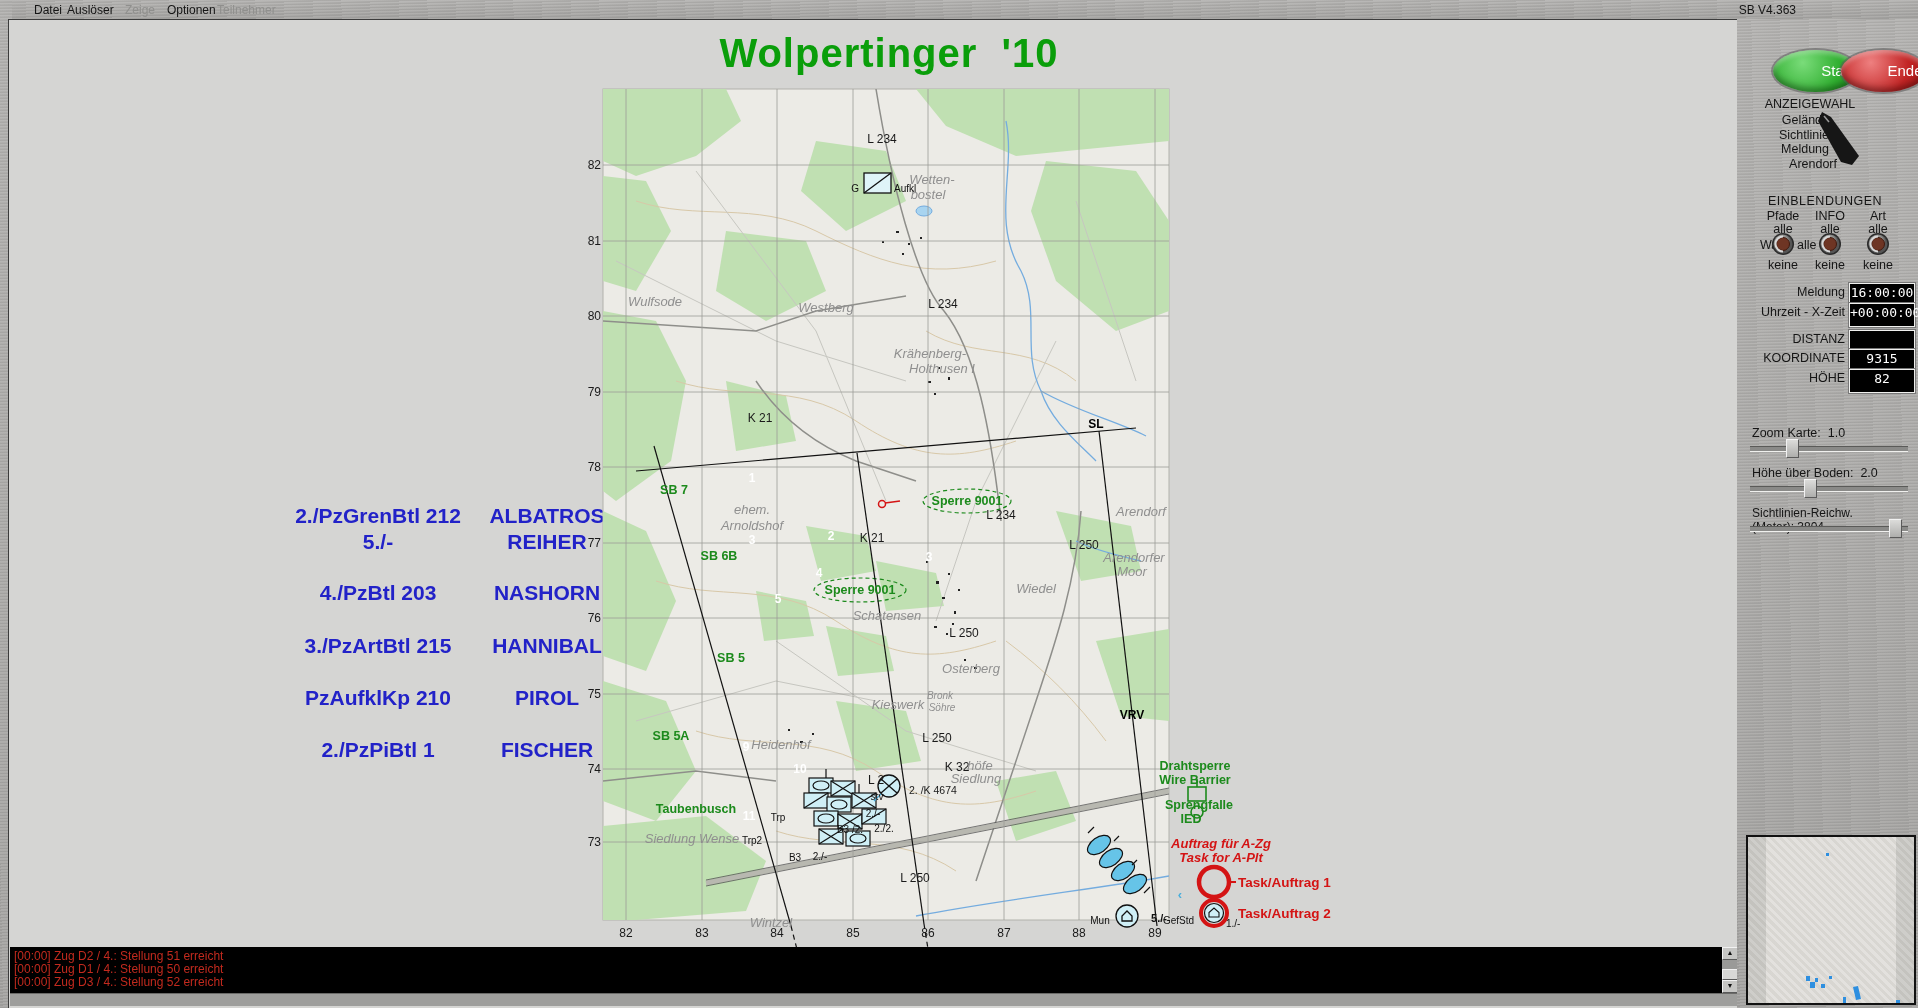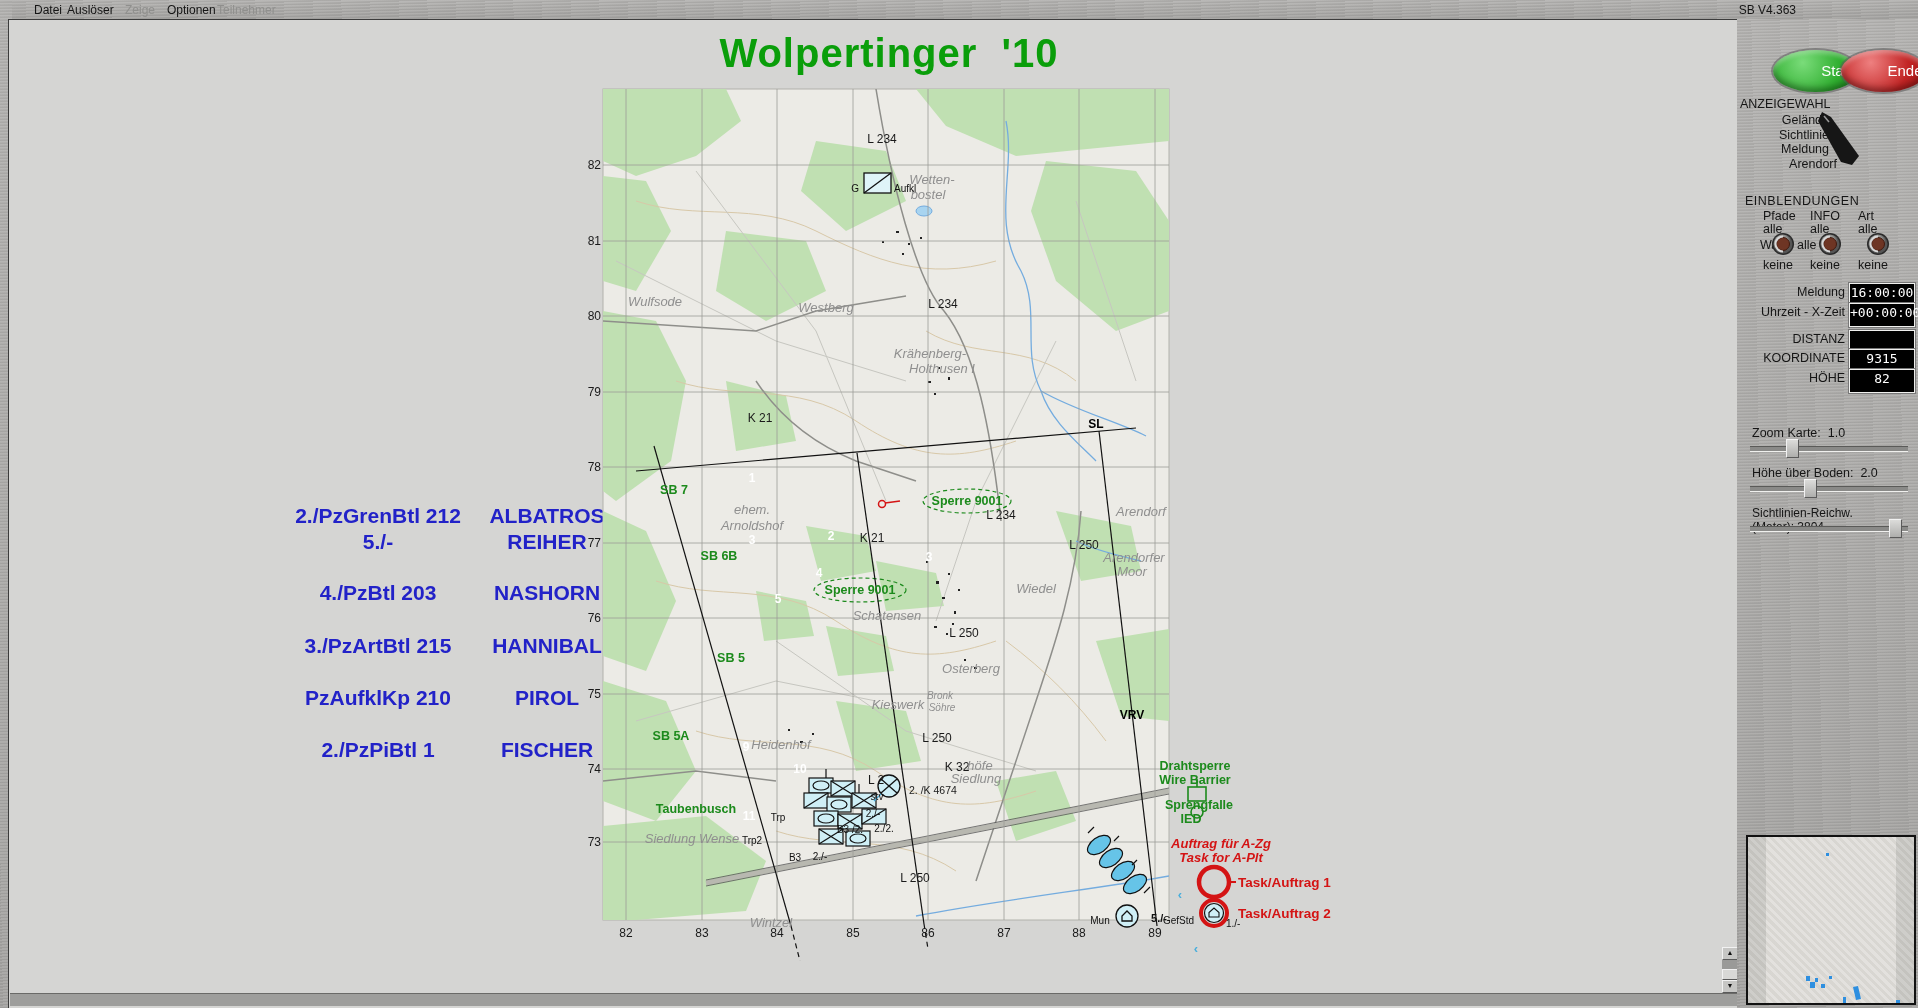--- a/index.html
+++ b/index.html
@@ -56,21 +56,21 @@
   .hbar{position:absolute;left:9px;top:992px;width:1728px;height:12px;background:#9e9e9c;
     border-top:1px solid #6a6a68;}
   
   .panel{position:absolute;left:1737px;top:19px;width:181px;height:989px;}
   .round-btn{position:absolute;width:42px;height:42px;border-radius:50%;
     font-size:15px;color:#fff;text-align:center;line-height:42px;cursor:pointer;
     box-shadow:0 0 0 2px rgba(90,90,90,.55), inset 0 -4px 6px rgba(0,0,0,.35), inset 0 3px 4px rgba(255,255,255,.35);padding-left:43px;}
   .btn-start{left:36px;top:31px;background:radial-gradient(circle at 35% 30%,#7adc7a,#2fae2f 60%,#1e8c1e);}
   .btn-ende{left:104px;top:31px;background:radial-gradient(circle at 35% 30%,#ee8080,#c22424 60%,#9c1414);}
   .p-label{position:absolute;font-size:12.5px;color:#151515;}
-  .p-center{}
+  .p-center{text-align:center;}
   .p-right{text-align:right;padding-left:21px;}
   .lcd{position:absolute;left:112px;width:66px;height:24px;background:#000;
     border:1px solid #f0f0ee;box-shadow:0 0 0 1px #777;
     font-family:"DejaVu Sans Mono",monospace;font-size:13px;color:#fff;
     text-align:center;line-height:18px;box-sizing:border-box;}
   .readout-label{position:absolute;left:0;width:108px;text-align:right;font-size:12.5px;color:#151515;}
   .slider-track{position:absolute;left:13px;width:158px;height:4px;background:#8a8a88;
     border-top:1px solid #5a5a58;border-bottom:1px solid #f0f0ee;}
   .slider-handle{position:absolute;top:-8px;width:13px;height:19px;
     background:linear-gradient(180deg,#dcdcda,#aeaeac);
@@ -420,20 +420,26 @@
           <text x="615" y="742" class="t-green" text-anchor="middle">IED</text>
           <text x="645" y="767" class="t-redi" text-anchor="middle">Auftrag für A-Zg</text>
           <text x="645" y="781" class="t-redi" text-anchor="middle">Task for A-Plt</text>
           <text x="662" y="806" class="t-redb" text-anchor="start">Task/Auftrag 1</text>
           <text x="662" y="837" class="t-redb" text-anchor="start">Task/Auftrag 2</text>
           <text x="604" y="818" class="t-cyan" text-anchor="middle">‹</text>
           <text x="620" y="872" class="t-cyan" text-anchor="middle">‹</text>
         </g>
     </svg>
 
+    <div class="msgbar" style="left:1px;top:927px;">
+      <div class="pad"></div>
+      <div class="msg">[00:00] Zug D2 / 4.: Stellung 51 erreicht</div>
+      <div class="msg">[00:00] Zug D1 / 4.: Stellung 50 erreicht</div>
+      <div class="msg">[00:00] Zug D3 / 4.: Stellung 52 erreicht</div>
+    </div>
     <div class="vscroll" style="left:1713px;top:927px;">
       <div class="sbtn" style="top:0">▲</div>
       <div class="sthumb" style="top:22px"></div>
       <div class="sbtn" style="top:33px">▼</div>
     </div>
     <div class="hbar" style="left:1px;top:973px;width:1727px;"></div>
   </div>
 
   <div class="panel brushed">
     <div class="round-btn btn-start">Start</div>

